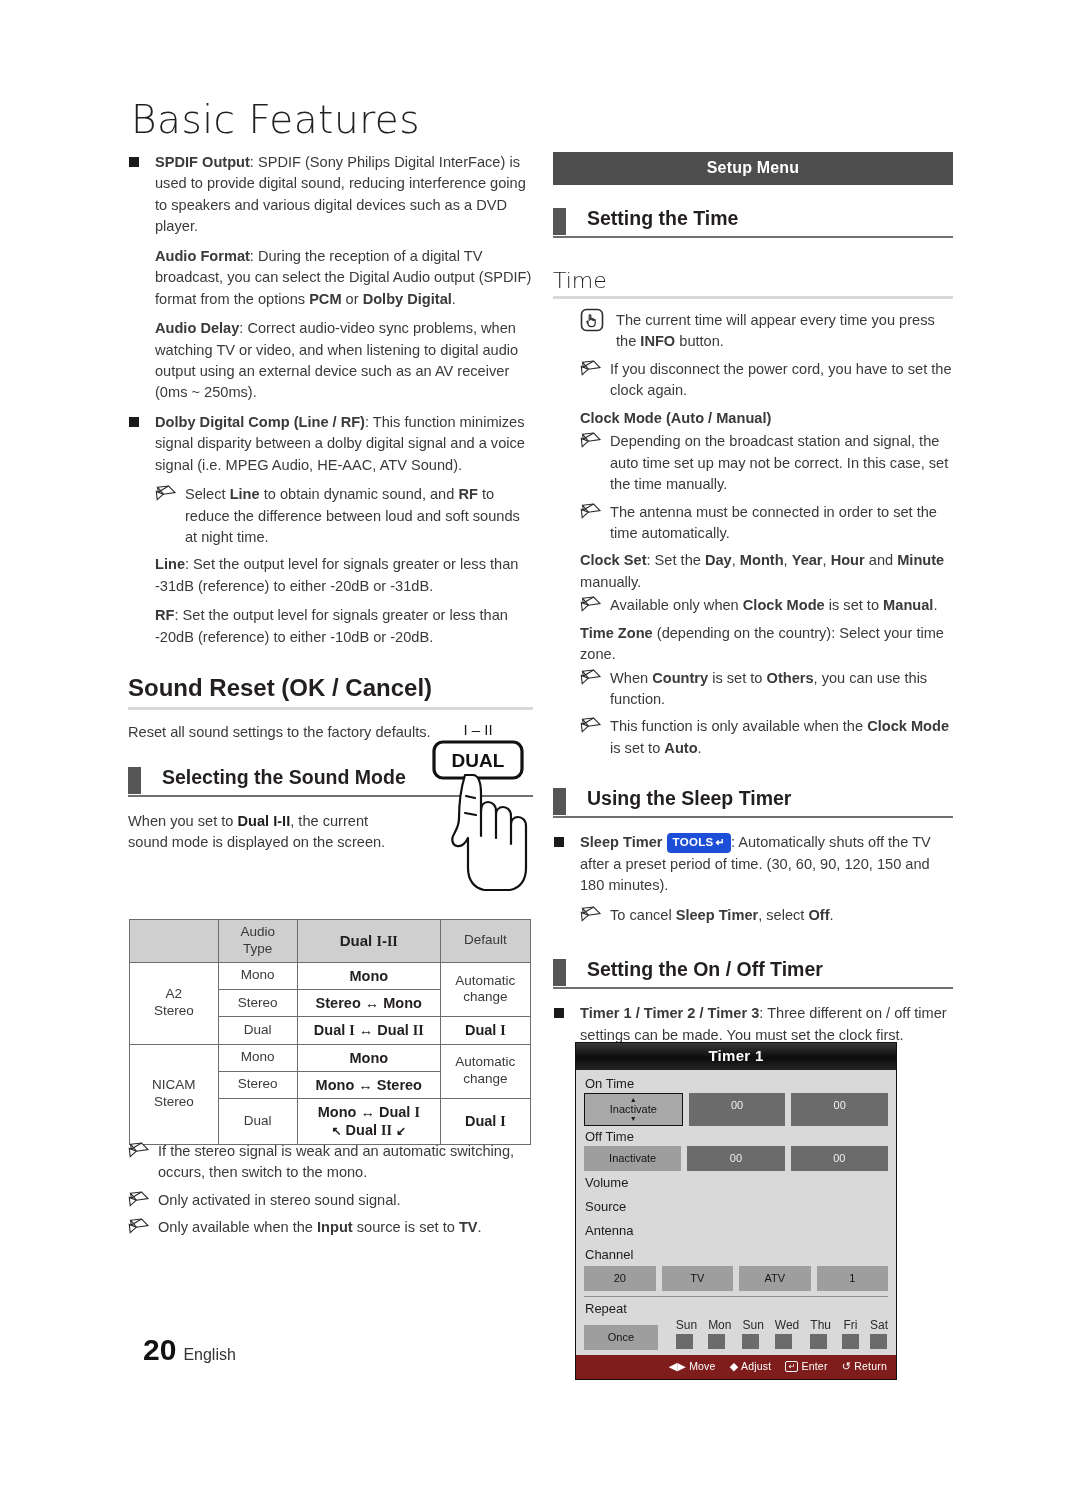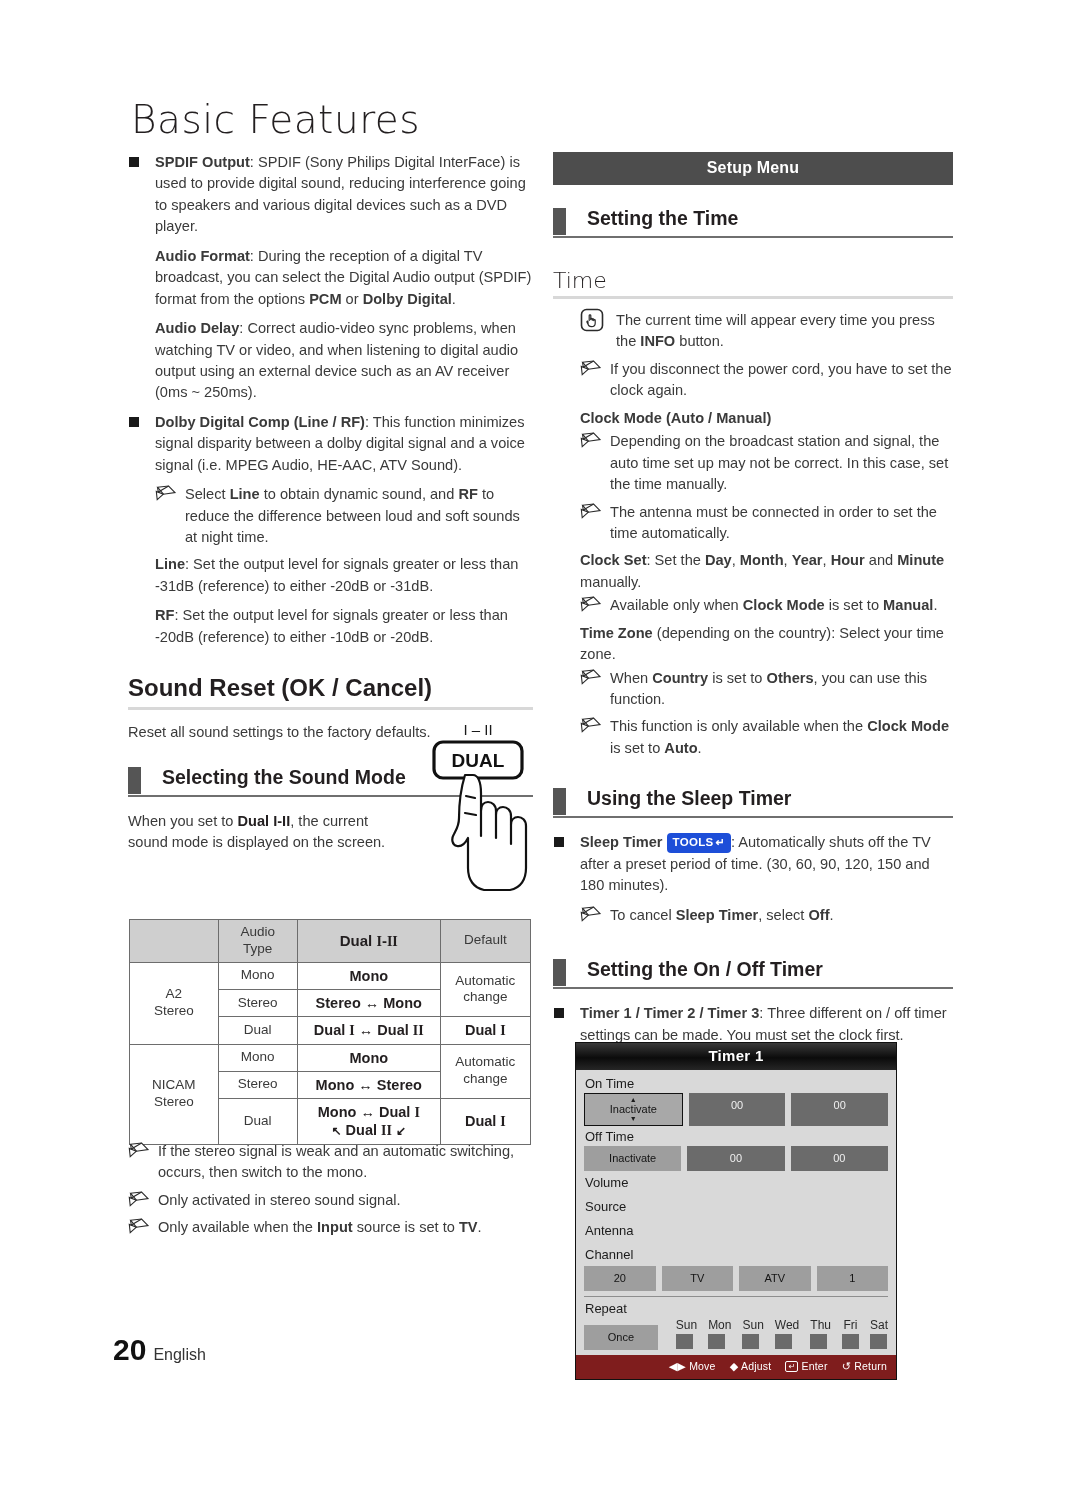--- a/index.html
+++ b/index.html
@@ -148,21 +148,21 @@
     letter-spacing:0.2px;
   }
   .osd-foot span.it{margin-left:11px;white-space:nowrap;}
   .osd-foot .gl{font-size:11px;}
   .osd-foot .enterbox{
     display:inline-block;border:1.3px solid #fff;border-radius:2px;
     font-size:8px;padding:0px 2px;vertical-align:1px;
   }
 
   
-  .footer{position:absolute;left:113px;top:1333px;}
+  .footer{position:absolute;left:143px;top:1333px;}
   .footer .num{font-size:30px;font-weight:bold;color:#111;}
   .footer .lang{font-size:16px;color:#333;margin-left:7px;font-weight:300;}
 </style>
 </head>
 <body>
 
 <div class="page">
 
   <div class="page-title">Basic Features</div>
 

